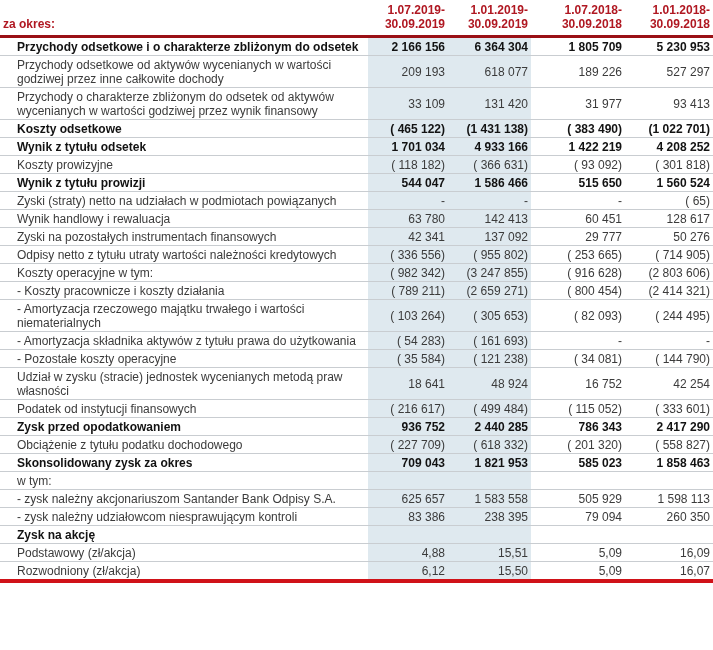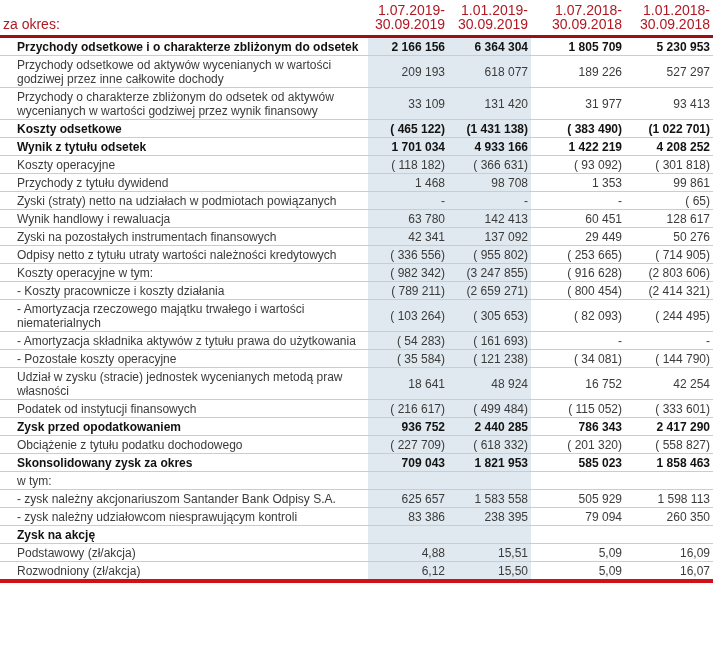--- a/index.html
+++ b/index.html
@@ -17,21 +17,21 @@
     font-family:"Liberation Sans","DejaVu Sans",sans-serif;
     box-sizing:border-box;
   }
   table{border-collapse:collapse;width:713px;table-layout:fixed;border-bottom:4px solid var(--bottom-rule);}
   col.c-label{width:368px;}
   col.c-1{width:80px;}
   col.c-2{width:83px;}
   col.c-3{width:94px;}
   col.c-4{width:88px;}
   thead th{
-    color:var(--accent);font-weight:normal;font-size:14px;line-height:14px;
+    color:var(--accent);font-weight:bold;font-size:12px;line-height:14px;
     text-align:right;vertical-align:bottom;
     padding:3px 3px 4px 0;border-bottom:3px solid var(--header-rule);
   }
   thead th.label{text-align:left;padding-left:3px;}
   tbody td{
     font-size:12px;line-height:14px;color:var(--text);
     text-align:right;vertical-align:middle;
     padding:1.5px 3px 1.5px 0;border-bottom:1px solid var(--row-border);
   }
   tbody td.label{text-align:left;padding-left:17px;padding-right:8px;}
@@ -92,52 +92,52 @@
           <td class="num">(1 022 701)</td>
         </tr>
         <tr class="bold">
           <td class="label">Wynik z tytułu odsetek</td>
           <td class="num shade">1 701 034</td>
           <td class="num shade">4 933 166</td>
           <td class="num">1 422 219</td>
           <td class="num">4 208 252</td>
         </tr>
         <tr>
-          <td class="label">Koszty operacyjne</td>
+          <td class="label">Koszty prowizyjne</td>
           <td class="num shade">( 118 182)</td>
           <td class="num shade">( 366 631)</td>
           <td class="num">( 93 092)</td>
           <td class="num">( 301 818)</td>
         </tr>
-        <tr>
-          <td class="label">Przychody z tytułu dywidend</td>
-          <td class="num shade">1 468</td>
-          <td class="num shade">98 708</td>
-          <td class="num">1 353</td>
-          <td class="num">99 861</td>
+        <tr class="bold">
+          <td class="label">Wynik z tytułu prowizji</td>
+          <td class="num shade">544 047</td>
+          <td class="num shade">1 586 466</td>
+          <td class="num">515 650</td>
+          <td class="num">1 560 524</td>
         </tr>
         <tr>
           <td class="label">Zyski (straty) netto na udziałach w podmiotach powiązanych</td>
           <td class="num shade">-</td>
           <td class="num shade">-</td>
           <td class="num">-</td>
           <td class="num">( 65)</td>
         </tr>
         <tr>
           <td class="label">Wynik handlowy i rewaluacja</td>
           <td class="num shade">63 780</td>
           <td class="num shade">142 413</td>
           <td class="num">60 451</td>
           <td class="num">128 617</td>
         </tr>
         <tr>
           <td class="label">Zyski na pozostałych instrumentach finansowych</td>
           <td class="num shade">42 341</td>
           <td class="num shade">137 092</td>
-          <td class="num">29 449</td>
+          <td class="num">29 777</td>
           <td class="num">50 276</td>
         </tr>
         <tr>
           <td class="label">Odpisy netto z tytułu utraty wartości należności kredytowych</td>
           <td class="num shade">( 336 556)</td>
           <td class="num shade">( 955 802)</td>
           <td class="num">( 253 665)</td>
           <td class="num">( 714 905)</td>
         </tr>
         <tr>

